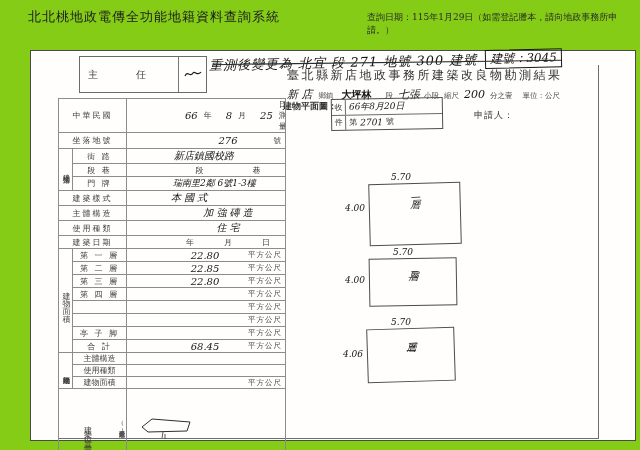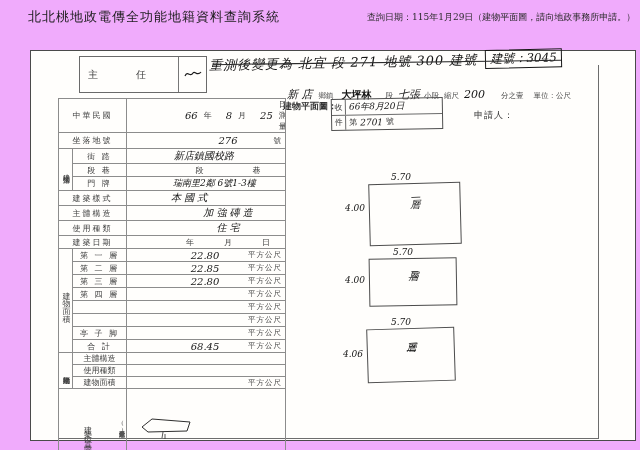--- a/index.html
+++ b/index.html
@@ -1,18 +1,18 @@
 <!DOCTYPE html>
 <html><head>
 <meta charset="utf-8">
 <style>
   * { margin:0; padding:0; box-sizing:border-box; }
   html,body { background:#e9e9e9; }
   .screen {
-    position:relative; width:640px; height:450px; background:#f0abfc;
+    position:relative; width:640px; height:450px; background:#84cc16;
     font-family:"DejaVu Serif", serif; overflow:hidden;
   }
   .print { font-family:"DejaVu Serif", serif; color:#3d3d3d; }
   .hw { font-family:"DejaVu Serif", serif; font-style:italic; color:#141414; }
 
   
   .sys-title { position:absolute; left:28px; top:8px; font-size:13px; color:#1c1c1c; letter-spacing:1px; }
   .query-date { position:absolute; left:367px; top:11px; font-size:9px; color:#2a2a2a; }
   .sub-title { position:absolute; left:28px; top:27px; font-size:10px; color:#1c1c1c; }
 
@@ -70,49 +70,50 @@
   .fp-box { position:absolute; border:1px solid #4c4c4c; background:transparent; }
   .fp-name { position:absolute; left:42%; top:8px; writing-mode:vertical-rl; text-orientation:upright; font-size:10px; }
   .dim { position:absolute; font-size:9px; white-space:nowrap; }
 </style>
 </head>
 <body>
 
 <div class="screen">
 
   <div class="sys-title print">北北桃地政電傳全功能地籍資料查詢系統</div>
-  <div class="query-date print">查詢日期：115年1月29日（建物平面圖，請向地政事務所申請。）</div>
+  <div class="query-date print">查詢日期：115年1月29日（如需登記謄本，請向地政事務所申請。）</div>
 
   <div class="scan">
 
     <div class="sup-box">
       <span class="c1 print">主</span>
       <span class="c2 print">任</span>
       <span class="sup-div"></span>
       <svg class="sig-mark" viewBox="0 0 18 10">
         <path d="M1,7 C4,1 6,9 9,4 C11,1 13,8 17,3" stroke="#1c1c1c" stroke-width="1.2" fill="none"></path>
       </svg>
     </div>
 
     <div class="hw-note-row">
       <span class="hw hw-note">重測後變更為 北宜 段 271 地號 300 建號</span>
       <span class="hw hw-note-box">建號：3045</span>
     </div>
     <div class="strike-line"></div>
 
+    <div class="office-title print">臺北縣新店地政事務所建築改良物勘測結果</div>
 
     <div class="loc-line">
       <span class="hw hwv" style="margin-right:6px;">新 店</span>
       <span class="lbl print" style="margin-right:8px;">鄉鎮</span>
       <span class="hw hwv" style="font-style:normal;font-weight:bold;font-size:10px;margin-right:14px;">大坪林</span>
       <span class="lbl print" style="margin-right:5px;">段</span>
       <span class="hw hwv" style="margin-right:4px;">七張</span>
       <span class="lbl print" style="margin-right:5px;">小段</span>
       <span class="lbl print" style="margin-right:5px;">縮尺</span>
-      <span class="hw hwv" style="margin-right:16px;text-align:center;">200</span>
+      <span class="hw hwv" style="margin-right:5px;text-align:center;">200</span>
       <span class="lbl print" style="margin-right:10px;">分之壹</span>
       <span class="lbl print">單位：公尺</span>
     </div>
 
     <div class="plan-row-label print">建物平面圖：</div>
     <div class="receipt">
       <div class="r">
         <span class="rl print">收</span>
         <span class="rv hw">66年8月20日</span>
       </div>

